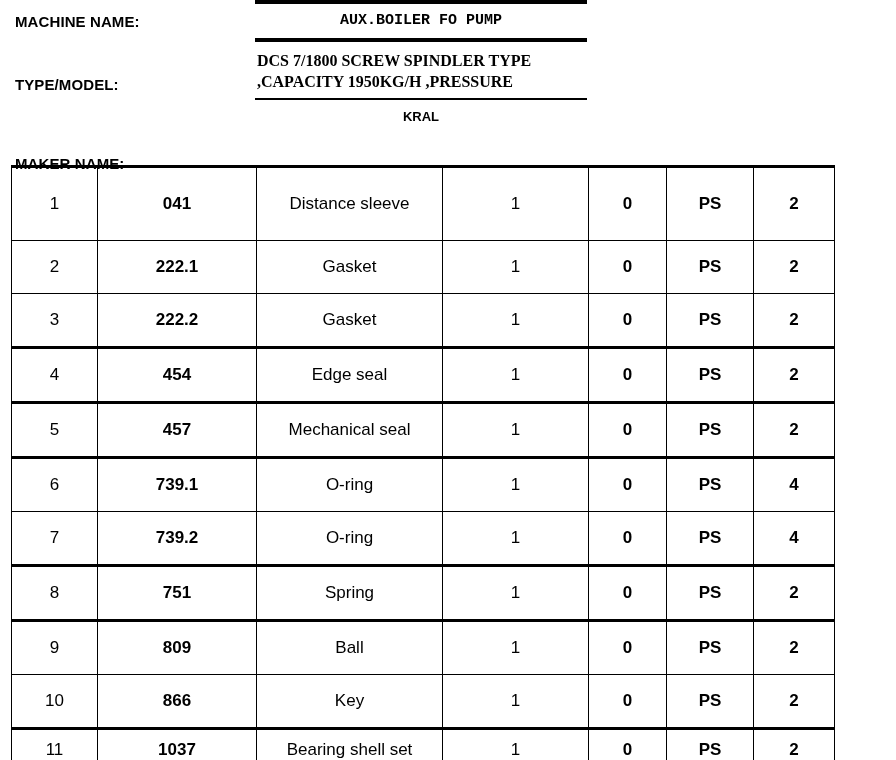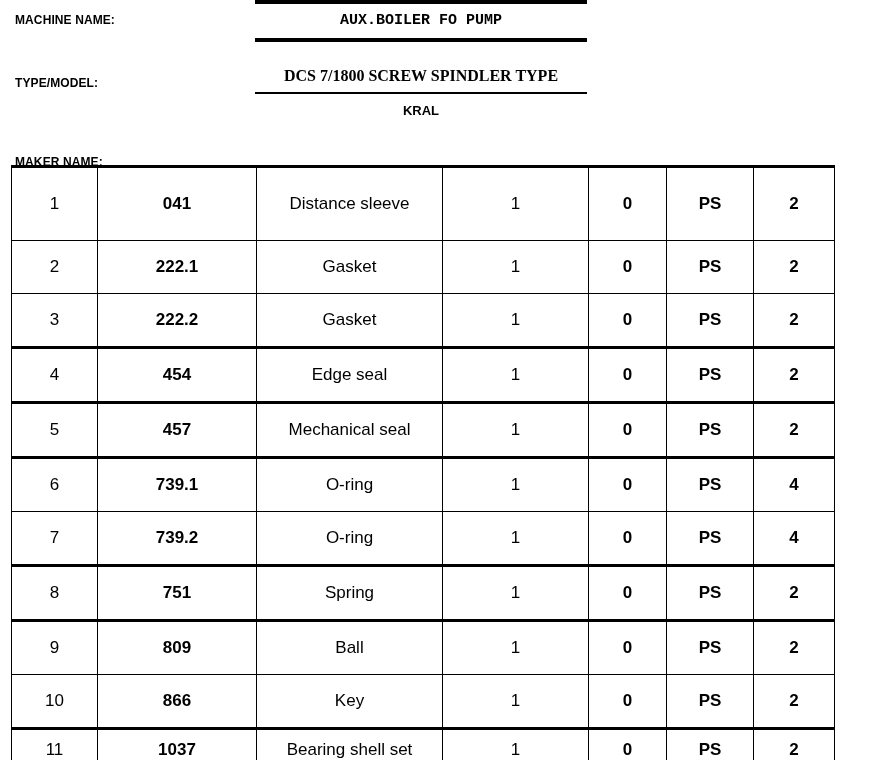--- a/index.html
+++ b/index.html
@@ -18,21 +18,21 @@
 
   
   .header {
     position: relative;
     width: 896px;
     height: 165px;
   }
   .hdr-label {
     position: absolute;
     left: 15px;
-    font-size: 12px;
+    font-size: 15px;
     font-weight: bold;
     letter-spacing: .1px;
     white-space: nowrap;
   }
   .hdr-label.l1 { top: 13px; }
   .hdr-label.l2 { top: 76px; }
   .hdr-label.l3 { top: 135px; margin-top: 20px; }
 
   .hdr-value-col {
     position: absolute;
@@ -49,26 +49,26 @@
 
   .hdr-machine {
     text-align: center;
     font-size: 15px;
     font-weight: bold;
     padding: 8px 0 9px 0;
     white-space: nowrap;
     font-family: Liberation Mono, monospace;
   }
   .hdr-model {
-    text-align: center;
+    text-align: left;
     font-family: "Liberation Serif", serif;
     font-size: 16px;
     font-weight: bold;
     line-height: 21px;
-    padding: 23px 2px 6px 2px;
+    padding: 8px 2px 6px 2px;
   }
   .hdr-maker {
     text-align: center;
     font-size: 13px;
     font-weight: bold;
     padding: 9px 0 0 0;
   }
 
   
   .table-wrap {
@@ -123,20 +123,21 @@
   <div class="hdr-label l1">MACHINE NAME:</div>
   <div class="hdr-label l2">TYPE/MODEL:</div>
   <div class="hdr-label l3">MAKER NAME:</div>
 
   <div class="hdr-value-col">
     <div class="rule thick"></div>
     <div class="hdr-machine">AUX.BOILER FO PUMP</div>
     <div class="rule thick"></div>
     <div class="hdr-model">
       <div>DCS 7/1800 SCREW SPINDLER TYPE</div>
+      <div>,CAPACITY 1950KG/H ,PRESSURE</div>
     </div>
     <div class="rule thin"></div>
     <div class="hdr-maker">KRAL</div>
   </div>
 </div>
 
 <div class="table-wrap">
   <table class="parts">
     <colgroup>
       <col class="c-idx">

